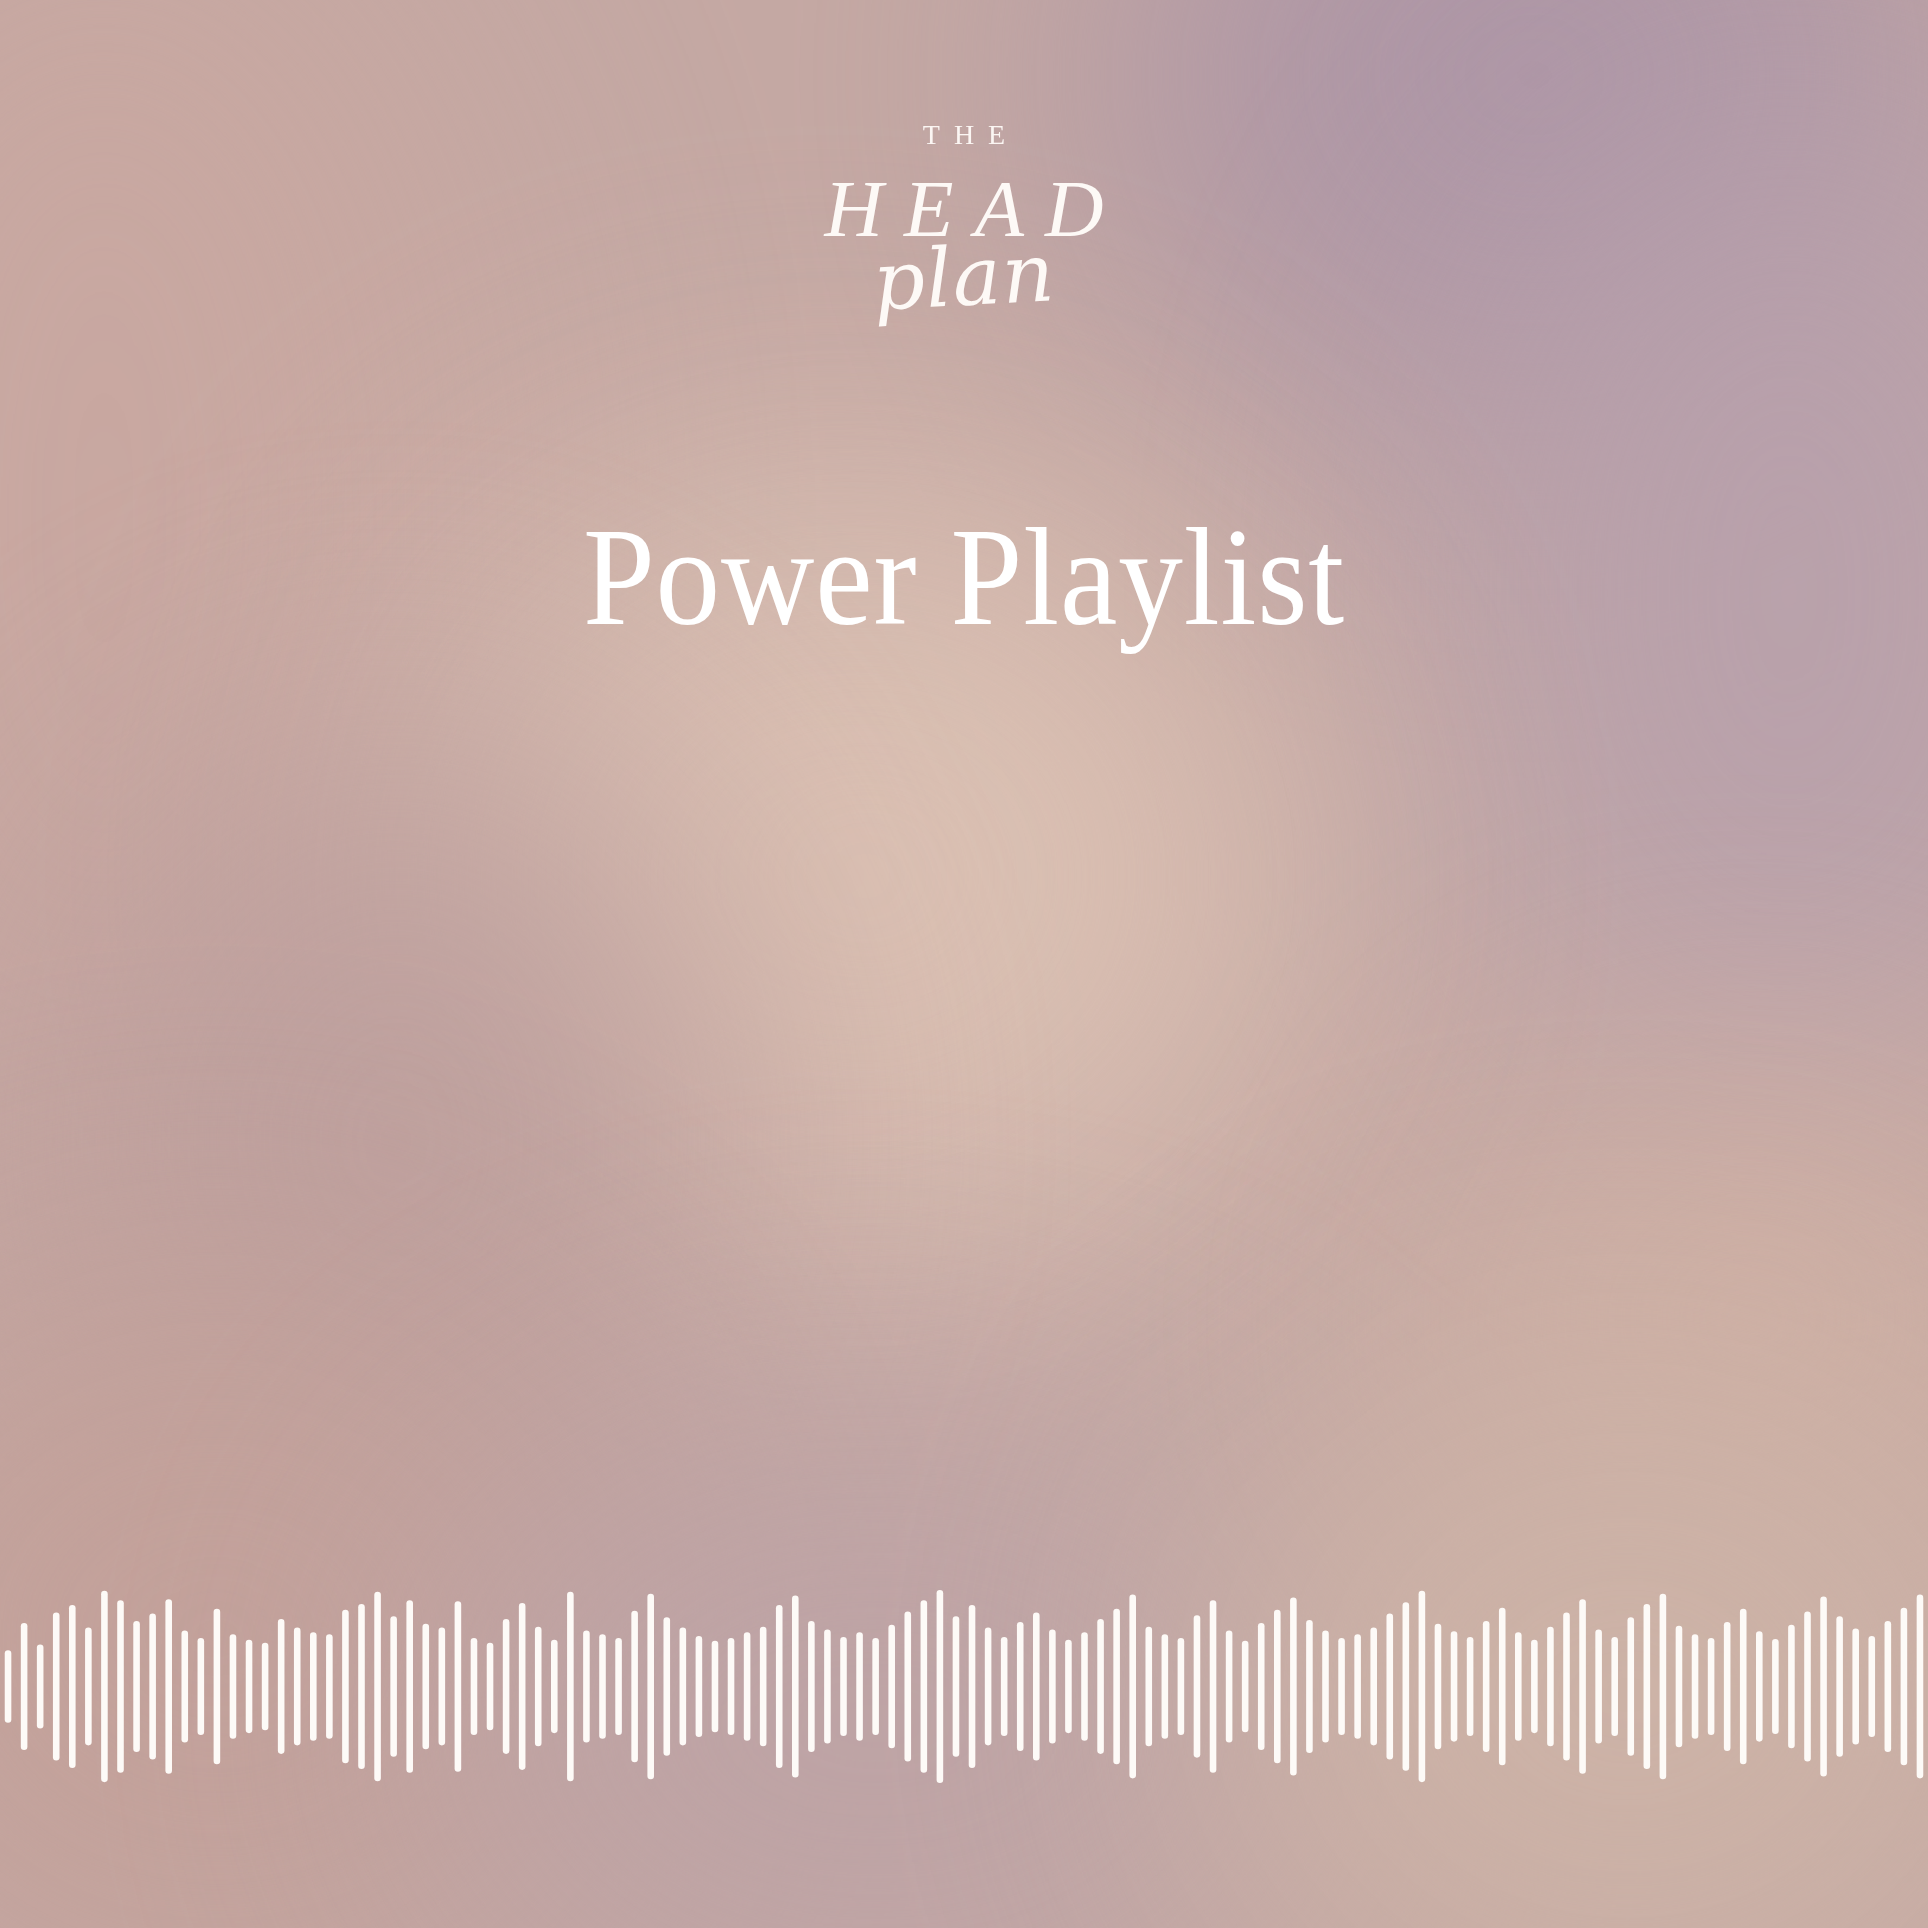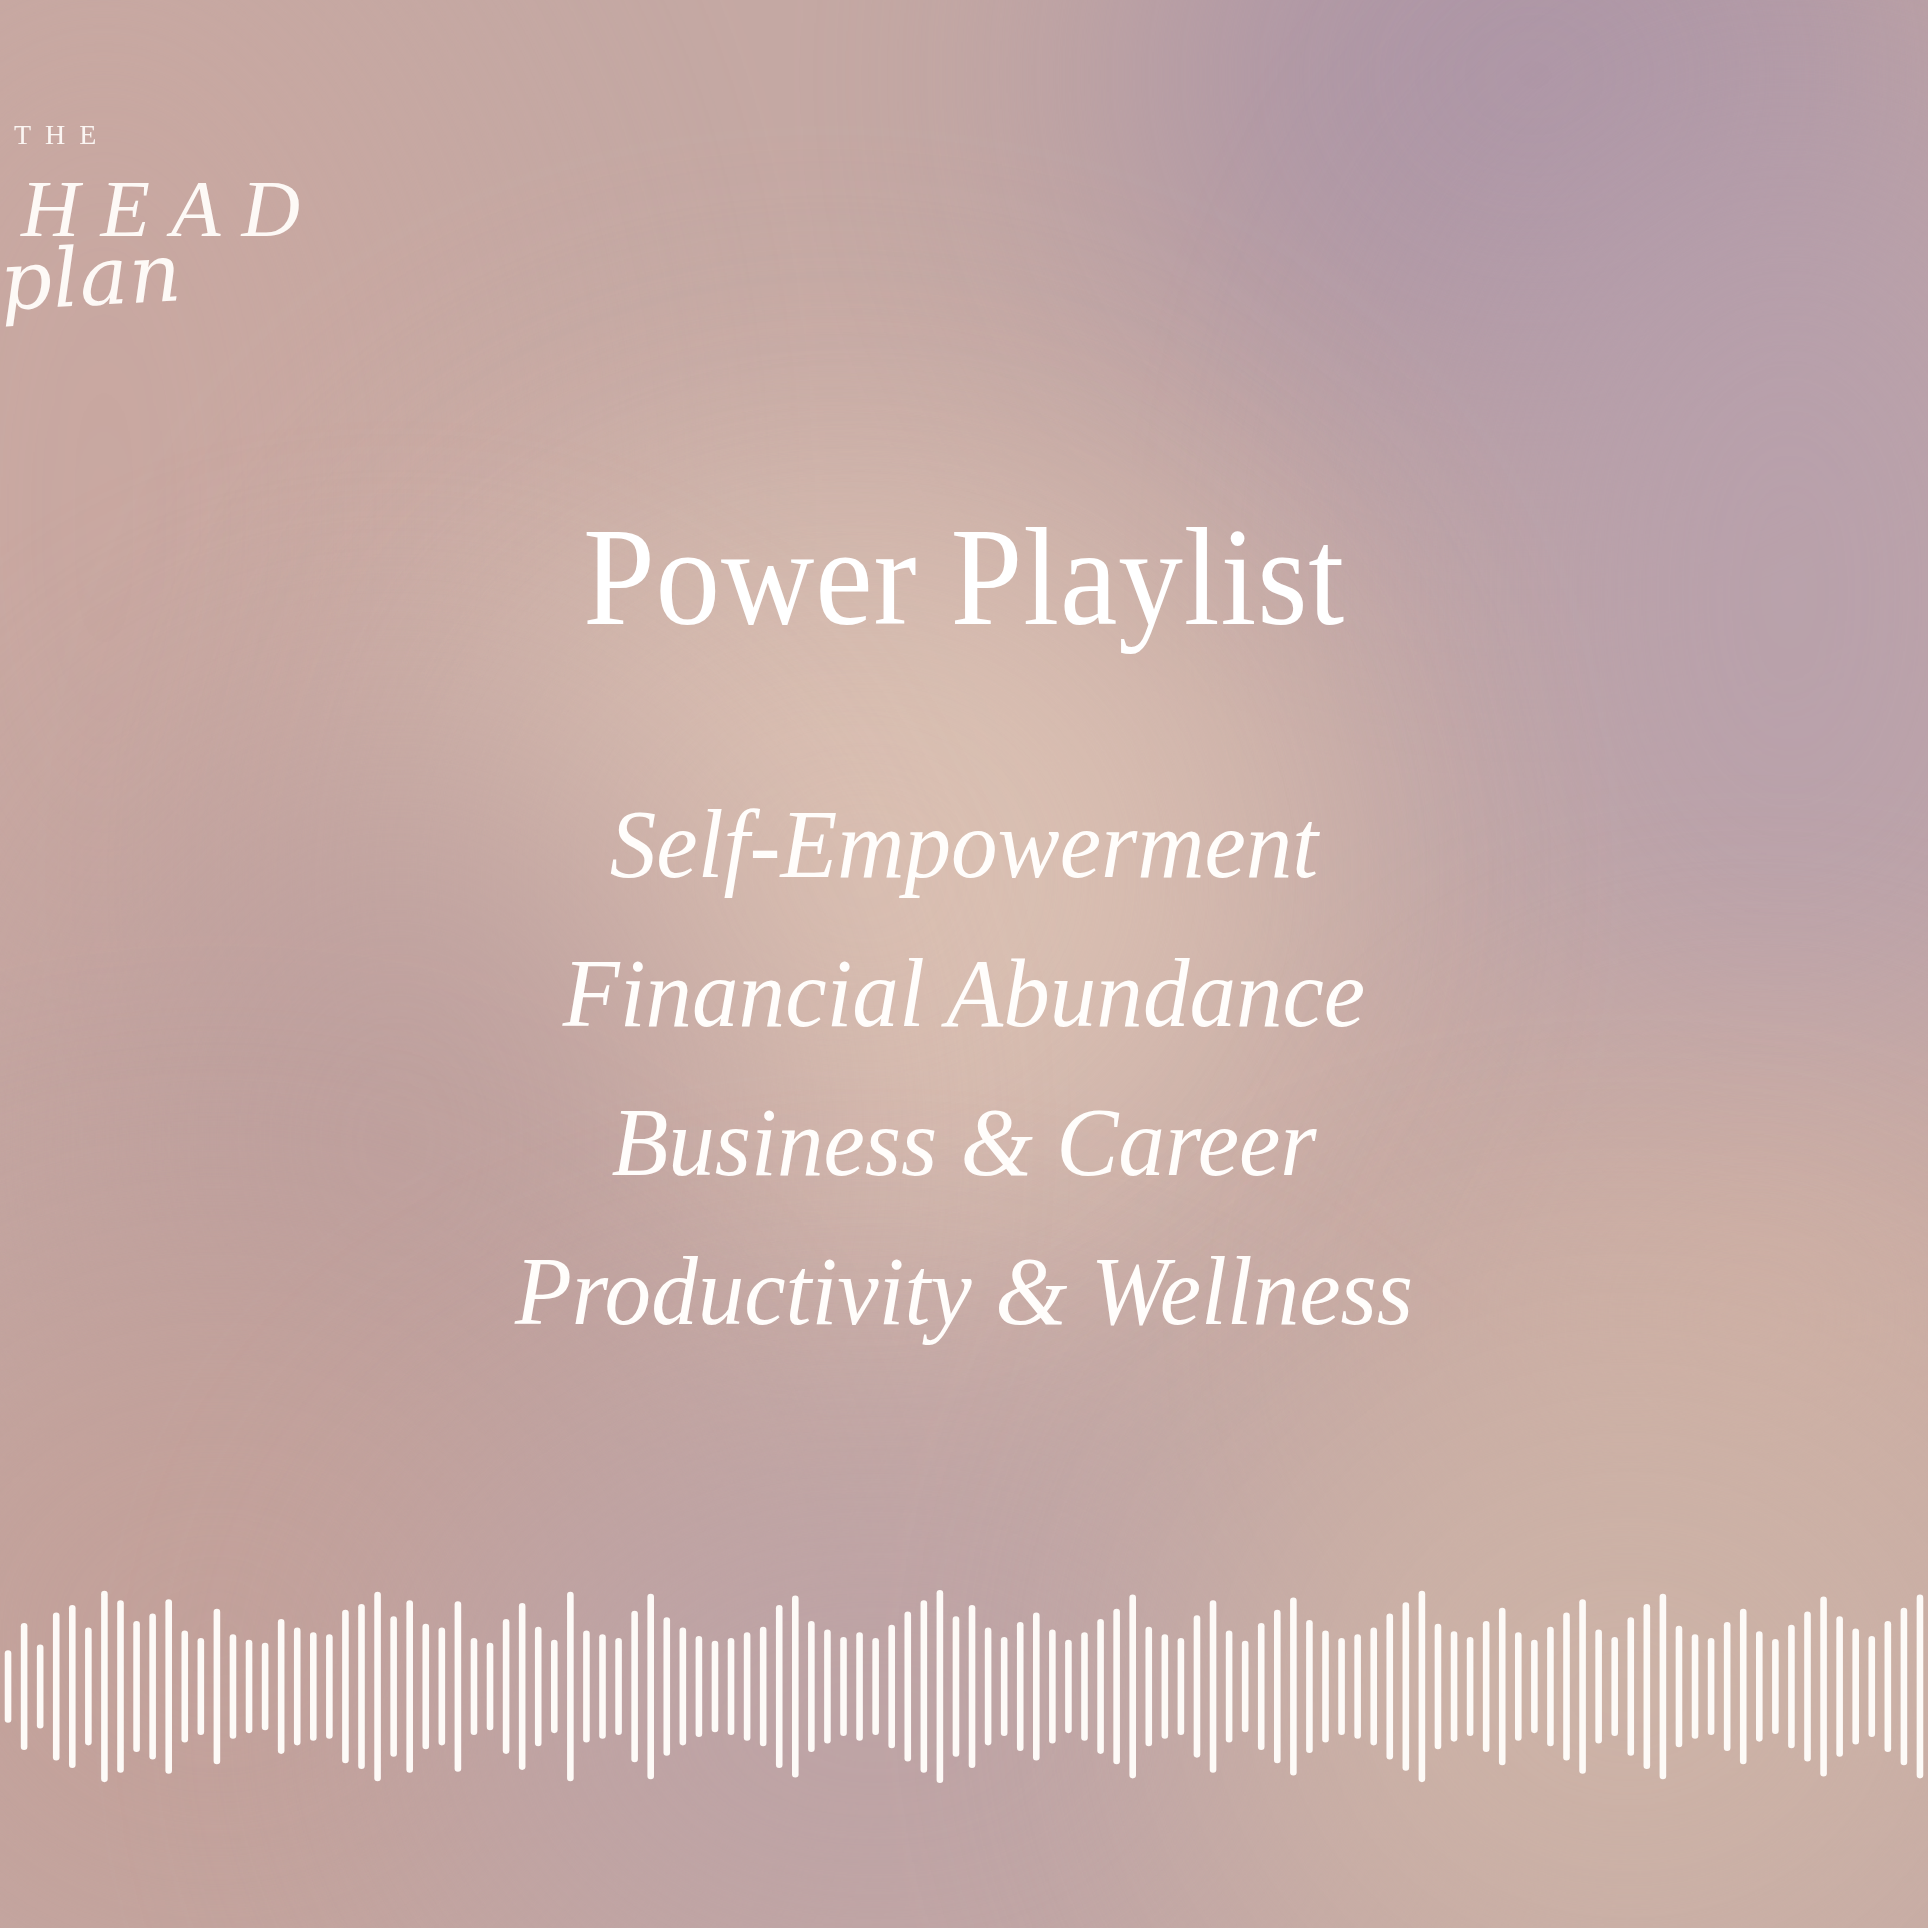--- a/index.html
+++ b/index.html
@@ -87,21 +87,21 @@
     left: 1450px; top: 1073px;
     background: #d4b3a4;
     opacity: .75;
   }
 
   
   #logo {
     position: absolute;
     left: 0; right: 0;
     top: 121px;
-    text-align: left;
+    text-align: center;
     color: #fdf9f6;
   }
   .logo-the {
     font-size: 28px;
     letter-spacing: 14px;
     text-indent: 14px;
     line-height: 1;
     font-weight: 400;
     opacity: .97;
   }
@@ -186,26 +186,20 @@
   </div>
 
   <div id="logo">
     <div class="logo-the">THE</div>
     <div class="logo-head">HEAD</div>
     <div><span class="logo-plan">plan</span></div>
   </div>
 
   <div id="title">Power Playlist</div>
 
-  <div id="subtitle">
-    <div class="line">Self-Empowerment</div>
-    <div class="line">Financial Abundance</div>
-    <div class="line">Business &amp; Career</div>
-    <div class="line">Productivity &amp; Wellness</div>
-  </div>
 
   <div id="waveform">
     <svg id="wave-svg" viewBox="0 0 2048 400" preserveAspectRatio="none">
         <line x1="8.53" x2="8.53" y1="165.00" y2="235.00" stroke="#fdfaf7" stroke-width="7" stroke-linecap="round"></line>
         <line x1="25.60" x2="25.60" y1="136.00" y2="264.00" stroke="#fdfaf7" stroke-width="7" stroke-linecap="round"></line>
         <line x1="42.67" x2="42.67" y1="159.00" y2="241.00" stroke="#fdfaf7" stroke-width="7" stroke-linecap="round"></line>
         <line x1="59.73" x2="59.73" y1="125.00" y2="275.00" stroke="#fdfaf7" stroke-width="7" stroke-linecap="round"></line>
         <line x1="76.80" x2="76.80" y1="117.00" y2="283.00" stroke="#fdfaf7" stroke-width="7" stroke-linecap="round"></line>
         <line x1="93.87" x2="93.87" y1="141.00" y2="259.00" stroke="#fdfaf7" stroke-width="7" stroke-linecap="round"></line>
         <line x1="110.93" x2="110.93" y1="102.00" y2="298.00" stroke="#fdfaf7" stroke-width="7" stroke-linecap="round"></line>

